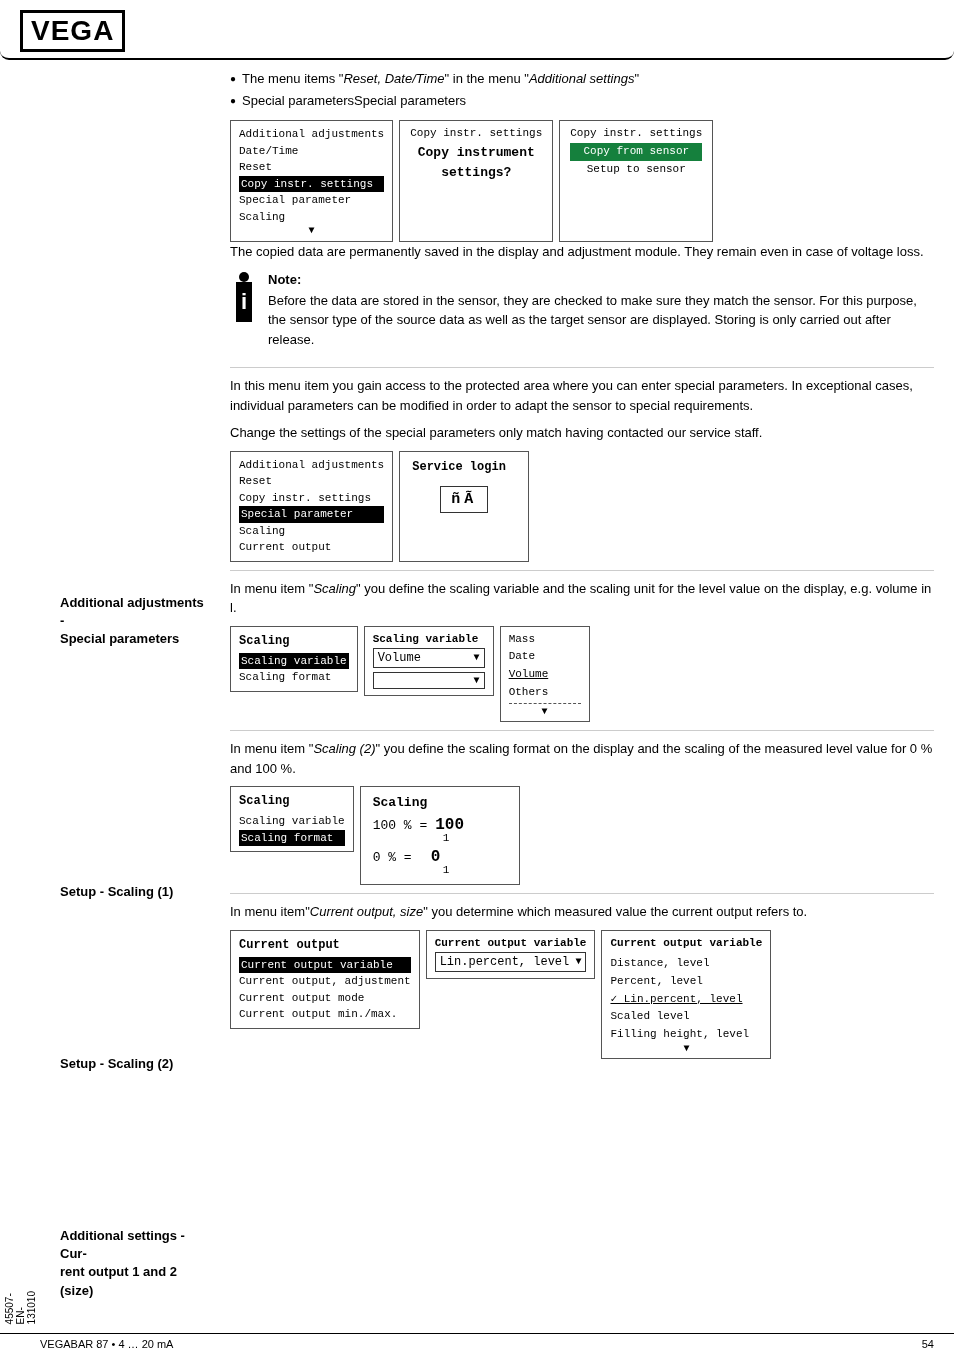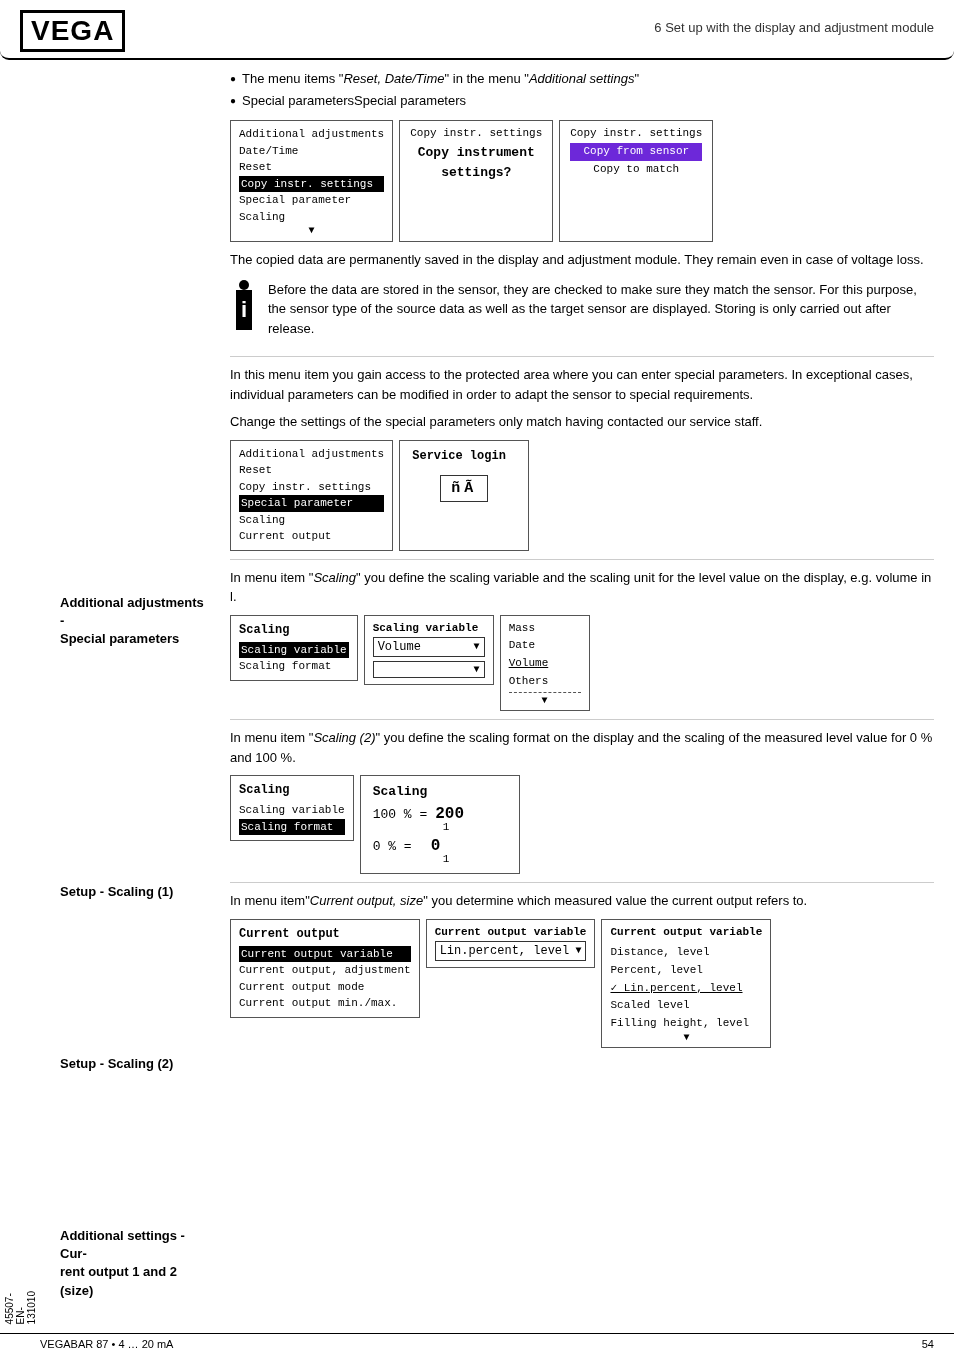--- a/index.html
+++ b/index.html
@@ -101,21 +101,21 @@
       margin-right: 6px;
       font-size: 10px;
       margin-top: 2px;
       flex-shrink: 0;
     }
 
     
     .menu-row {
       display: flex;
       gap: 6px;
-      margin: 8px 0;
+      margin: 0 0;
     }
     .menu-box {
       border: 1px solid #555;
       padding: 5px 8px;
       font-size: 11px;
       font-family: 'Courier New', monospace;
       background: #fff;
       min-width: 120px;
     }
     .menu-box .menu-item {
@@ -309,39 +309,38 @@
       font-size: 13px;
       font-weight: bold;
       line-height: 1.5;
       text-align: center;
     }
     .copy-instr-box .cib-opt {
       font-size: 11px;
       line-height: 1.6;
     }
     .copy-instr-box .cib-opt.highlighted {
-      background: #6d28d9;
+      background: #15803d;
       color: #fff;
     }
 
     hr.section-hr {
       border: none;
       border-top: 1px solid #ccc;
       margin: 8px 0;
     }
 
     
     em { font-style: italic; }
   </style>
 </head>
 <body>
 
 <div class="header">
   <div class="logo">VEGA</div>
-  <div class="header-title">6 Set up with the display and adjustment module</div>
 </div>
 
 <div class="main-content">
 
   <div class="left-col">
 
     <div style="height: 200px;"></div>
 
     <div style="height: 310px;"></div>
 
@@ -393,34 +392,35 @@
       </div>
 
       <div class="copy-instr-box">
         <div class="cib-title">Copy instr. settings</div>
         <div class="cib-content"><strong>Copy instrument<br>settings?</strong></div>
       </div>
 
       <div class="copy-instr-box">
         <div class="cib-title">Copy instr. settings</div>
         <div class="cib-opt highlighted">Copy from sensor</div>
-        <div class="cib-opt">Copy to match</div>
+        <div class="cib-opt">Setup to sensor</div>
       </div>
     </div>
 
     <p class="body-text">The copied data are permanently saved in the display and adjustment module. They remain even in case of voltage loss.</p>
 
     <div class="note-section">
       <div class="note-icon">
         <div class="note-dot"></div>
         <div class="note-bar" style="background:#000;color:#000;width:16px;height:40px;display:flex;align-items:center;justify-content:center;">
           <span style="color:#fff;font-size:22px;font-weight:900;">i</span>
         </div>
       </div>
       <div class="note-content">
+        <div class="note-title">Note:</div>
         <p class="body-text">Before the data are stored in the sensor, they are checked to make sure they match the sensor. For this purpose, the sensor type of the source data as well as the target sensor are displayed. Storing is only carried out after release.</p>
       </div>
     </div>
 
     <hr class="section-hr">
 
     <p class="body-text">In this menu item you gain access to the protected area where you can enter special parameters. In exceptional cases, individual parameters can be modified in order to adapt the sensor to special requirements.</p>
     <p class="body-text">Change the settings of the special parameters only match having contacted our service staff.</p>
 
     <div class="menu-row">
@@ -483,21 +483,21 @@
       <div class="menu-box" style="min-width:100px;">
         <div class="menu-item menu-title">Scaling</div>
         <div class="menu-item">Scaling variable</div>
         <div class="menu-item highlighted">Scaling format</div>
       </div>
 
       <div class="scaling2-display">
         <div style="font-weight:bold;margin-bottom:6px;">Scaling</div>
         <div class="scaling2-row">
           <span class="scaling2-label">100 % =</span>
-          <span class="scaling2-value">200</span>
+          <span class="scaling2-value">100</span>
         </div>
         <div style="margin-left:70px;font-size:11px;margin-top:-6px;margin-bottom:4px;">1</div>
         <div class="scaling2-row">
           <span class="scaling2-label">0 % =</span>
           <span class="scaling2-value">0</span>
         </div>
         <div style="margin-left:70px;font-size:11px;margin-top:-6px;">1</div>
       </div>
     </div>
 

